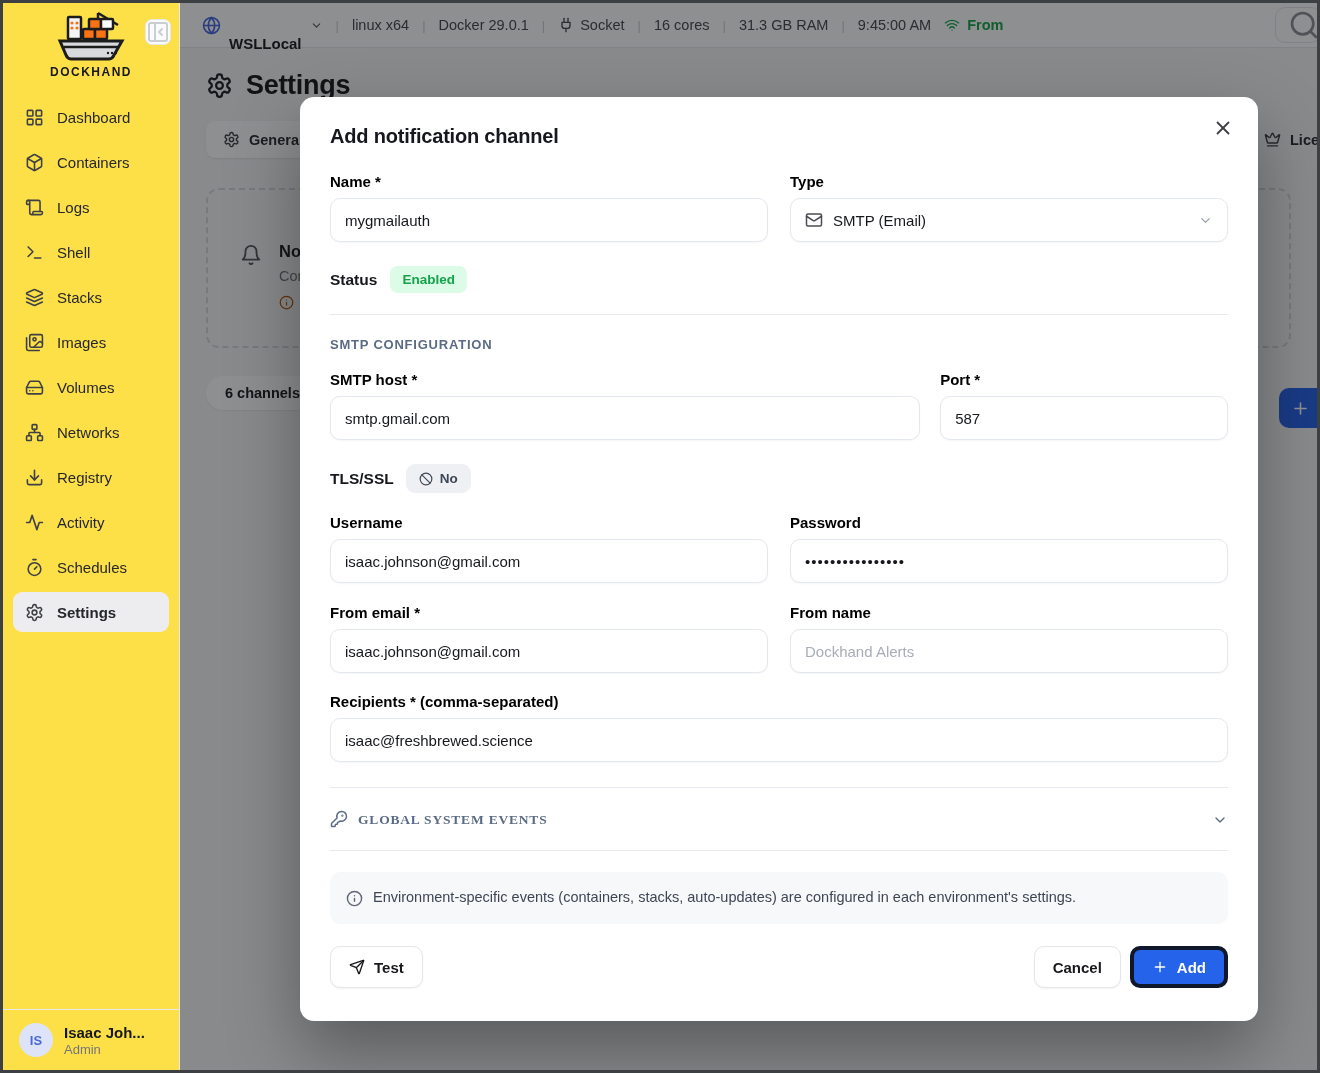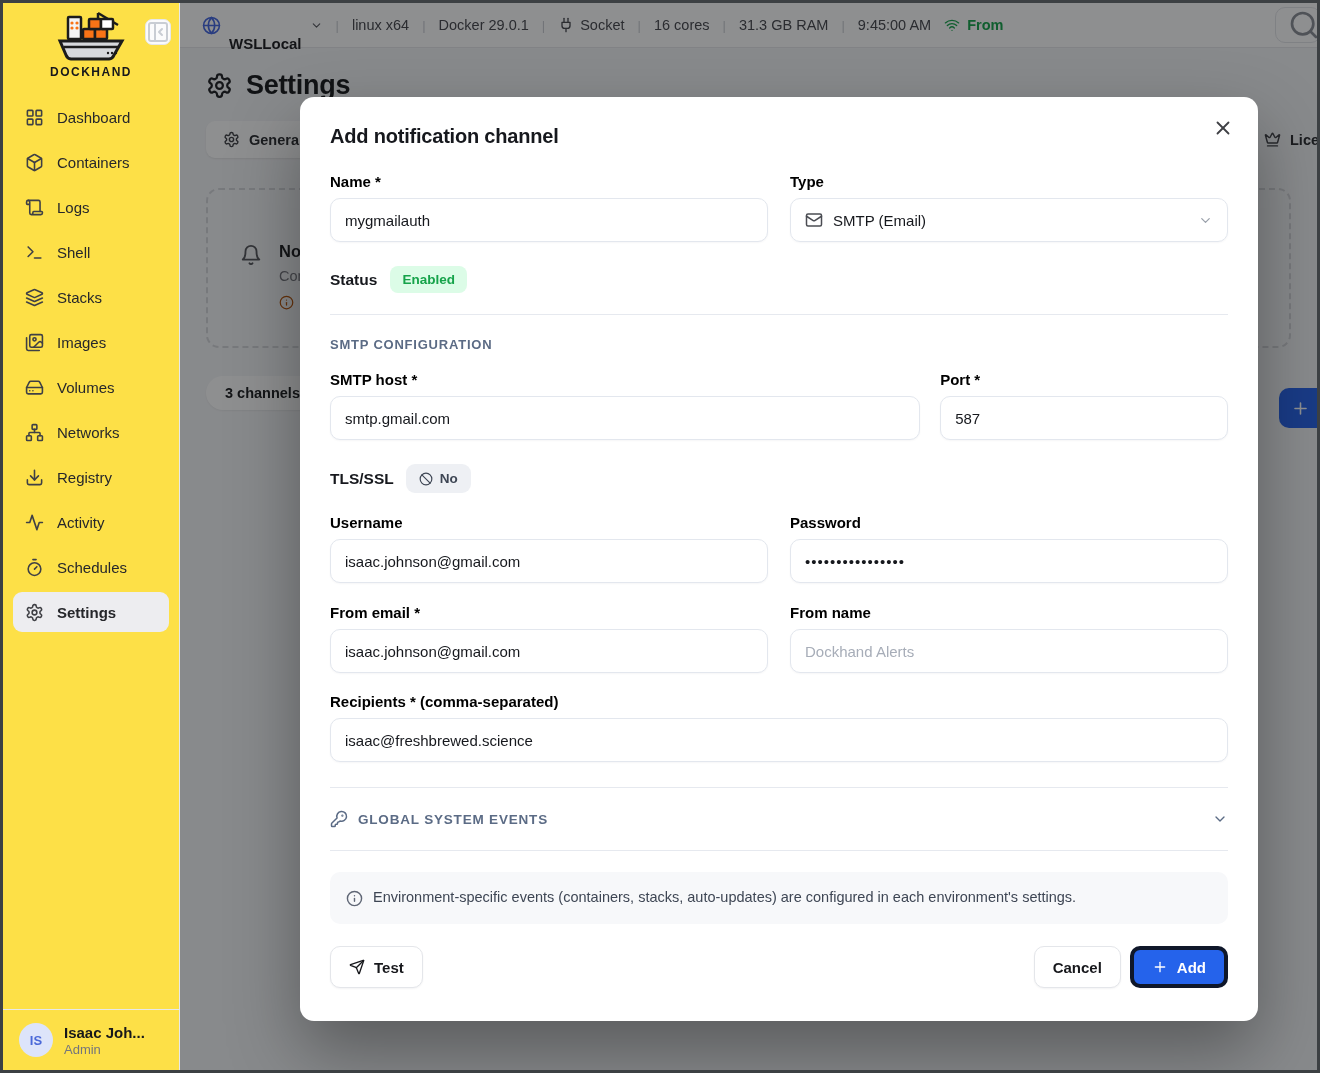--- a/index.html
+++ b/index.html
@@ -113,21 +113,21 @@
                  border-radius:8px; }
   .hr { border:none; border-top:1px solid #e6e9ef; margin:21px 0 0; }
   .section-h { margin-top:22px; font-size:13px; font-weight:700; letter-spacing:.06em; color:#5b6b85; }
   .tls-row { display:flex; align-items:center; gap:12px; margin-top:24px; }
   .badge-gray { display:flex; align-items:center; gap:7px; background:#eef0f4; color:#3e4654;
                 font-size:13.5px; font-weight:600; padding:7px 13px; border-radius:9px; cursor:pointer; }
   .badge-gray .ban-ic { width:14px; height:14px; }
   .ban-ic svg { width:100%; height:100%; display:block; }
   .pw { letter-spacing:1px; }
 
-  .events-row { display:flex; align-items:center; margin-top:12px; padding:10px 0; cursor:pointer; }
+  .events-row { display:flex; align-items:flex-end; margin-top:12px; padding:10px 0; cursor:pointer;font-family:Liberation Serif, serif; }
   .events-row .key-ic { width:18px; height:18px; color:#5b6b85; margin-right:10px; }
   .key-ic svg, .ev-chev svg { width:100%; height:100%; display:block; }
   .events-label { font-size:13.5px; font-weight:700; letter-spacing:.06em; color:#5b6b85; }
   .ev-chev { margin-left:auto; width:16px; height:16px; color:#5b6b85; }
 
   .info-box { margin-top:21px; background:#f7f8fa; border-radius:10px; padding:17px 16px; display:flex;
               gap:10px; align-items:flex-start; }
   .info-box .info-ic { width:17px; height:17px; color:#5f6675; flex:none; margin-top:1px; }
   .info-ic svg { width:100%; height:100%; display:block; }
   .info-text { font-size:14.5px; color:#3e4654; }
@@ -417,21 +417,21 @@
                   <path d="M12 16v-4"></path>
                   <path d="M12 8h.01"></path>
                 </svg>
               </span>
             <span>De</span>
           </div>
         </div>
       </div>
 
       <div class="channels-row">
-        <span class="channels-pill">3 channels</span>
+        <span class="channels-pill">6 channels</span>
       </div>
     </div>
 
     <button class="add-fab">
       <span style="width:19px;height:19px;display:block">
           <svg viewBox="0 0 24 24" fill="none" stroke="currentColor" stroke-width="2" stroke-linecap="round" stroke-linejoin="round" style="width:100%;height:100%;display:block">
             <path d="M5 12h14"></path>
             <path d="M12 5v14"></path>
           </svg>
         </span>

